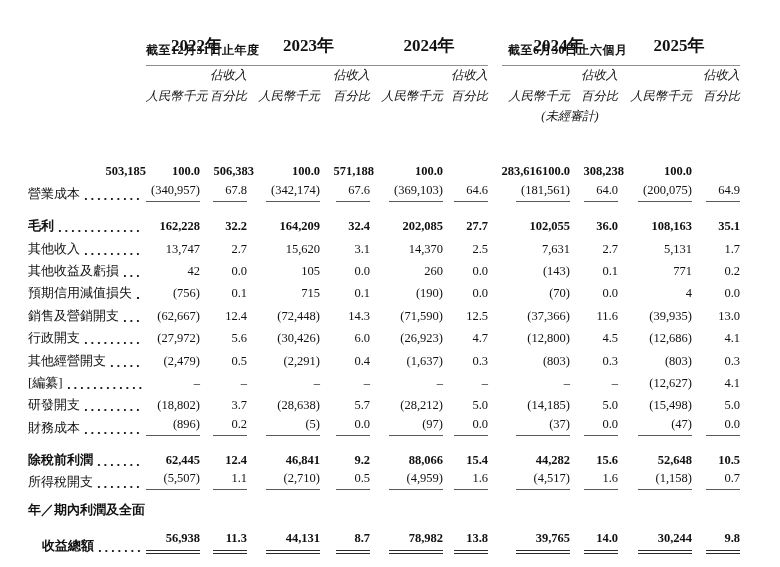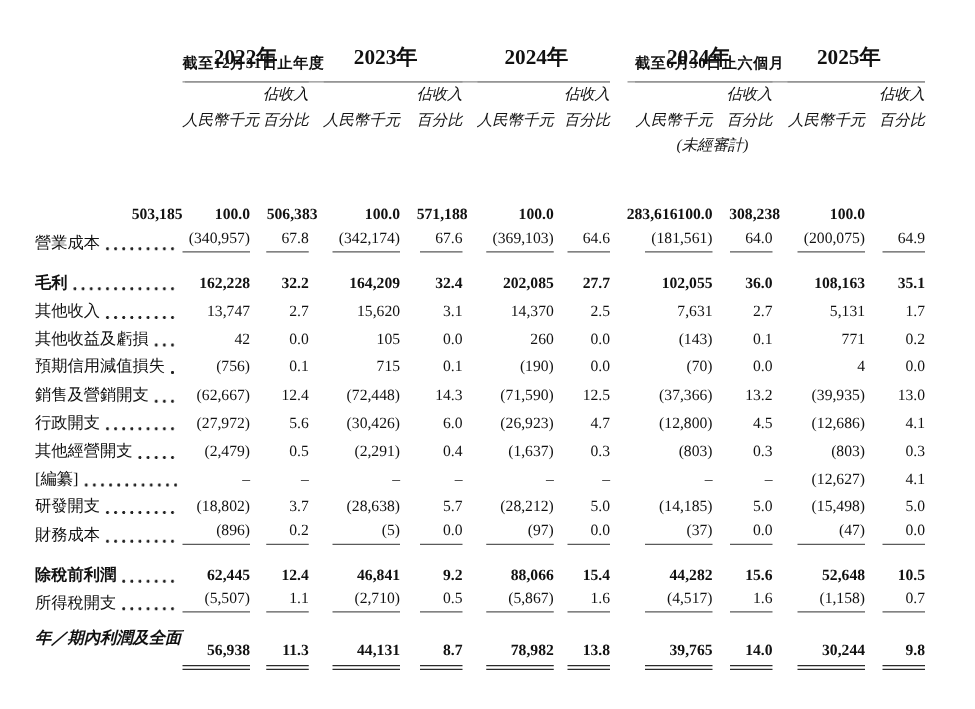--- a/index.html
+++ b/index.html
@@ -48,21 +48,21 @@
     background-size:6.5px 4px;background-repeat:repeat-x;background-position:left bottom;
   }
   .num{text-align:right;white-space:nowrap;padding-bottom:1px;}
   .val{display:inline-block;text-align:right;}
   .amt .val{min-width:54px;}
   .pct .val{min-width:34px;}
   .ruled .val{border-bottom:1.3px solid #5a5a5a;padding-bottom:3px;}
   .druled .val{border-bottom:4px double #2a2a2a;padding-bottom:4px;}
   .bold .label,.bold .val{font-weight:700;}
   .two-line{display:block !important;}
-  .two-line .l1{margin-bottom:18px;font-style:italic;}
+  .two-line .l1{margin-bottom:18px;}
   .two-line .l2{display:flex;align-items:flex-end;padding-left:14px;}
 </style>
 </head>
 <body>
 
 <div class="page">
 
   <div>
     <div class="row hgroup">
       <div class="cell"></div>
@@ -221,21 +221,21 @@
           <span class="dots"></span>
         </div>
         <div class="cell num amt"><span class="val">(62,667)</span></div>
         <div class="cell num pct"><span class="val">12.4</span></div>
         <div class="cell num amt"><span class="val">(72,448)</span></div>
         <div class="cell num pct"><span class="val">14.3</span></div>
         <div class="cell num amt"><span class="val">(71,590)</span></div>
         <div class="cell num pct"><span class="val">12.5</span></div>
         <div class="cell"></div>
         <div class="cell num amt"><span class="val">(37,366)</span></div>
-        <div class="cell num pct"><span class="val">13.2</span></div>
+        <div class="cell num pct"><span class="val">11.6</span></div>
         <div class="cell num amt"><span class="val">(39,935)</span></div>
         <div class="cell num pct"><span class="val">13.0</span></div>
       </div>
       <div class="row data-row">
         <div class="cell label">
           <span class="t">行政開支</span>
           <span class="dots"></span>
         </div>
         <div class="cell num amt"><span class="val">(27,972)</span></div>
         <div class="cell num pct"><span class="val">5.6</span></div>
@@ -336,31 +336,35 @@
       </div>
       <div class="row data-row gap-after">
         <div class="cell label">
           <span class="t">所得稅開支</span>
           <span class="dots"></span>
         </div>
         <div class="cell num amt ruled"><span class="val">(5,507)</span></div>
         <div class="cell num pct ruled"><span class="val">1.1</span></div>
         <div class="cell num amt ruled"><span class="val">(2,710)</span></div>
         <div class="cell num pct ruled"><span class="val">0.5</span></div>
-        <div class="cell num amt ruled"><span class="val">(5,867)</span></div>
+        <div class="cell num amt ruled"><span class="val">(4,959)</span></div>
         <div class="cell num pct ruled"><span class="val">1.6</span></div>
         <div class="cell"></div>
         <div class="cell num amt ruled"><span class="val">(4,517)</span></div>
         <div class="cell num pct ruled"><span class="val">1.6</span></div>
         <div class="cell num amt ruled"><span class="val">(1,158)</span></div>
         <div class="cell num pct ruled"><span class="val">0.7</span></div>
       </div>
       <div class="row data-row bold">
         <div class="cell label two-line">
           <div class="l1">年／期內利潤及全面</div>
+          <div class="l2">
+            <span class="t">收益總額</span>
+            <span class="dots"></span>
+          </div>
         </div>
         <div class="cell num amt druled"><span class="val">56,938</span></div>
         <div class="cell num pct druled"><span class="val">11.3</span></div>
         <div class="cell num amt druled"><span class="val">44,131</span></div>
         <div class="cell num pct druled"><span class="val">8.7</span></div>
         <div class="cell num amt druled"><span class="val">78,982</span></div>
         <div class="cell num pct druled"><span class="val">13.8</span></div>
         <div class="cell"></div>
         <div class="cell num amt druled"><span class="val">39,765</span></div>
         <div class="cell num pct druled"><span class="val">14.0</span></div>

